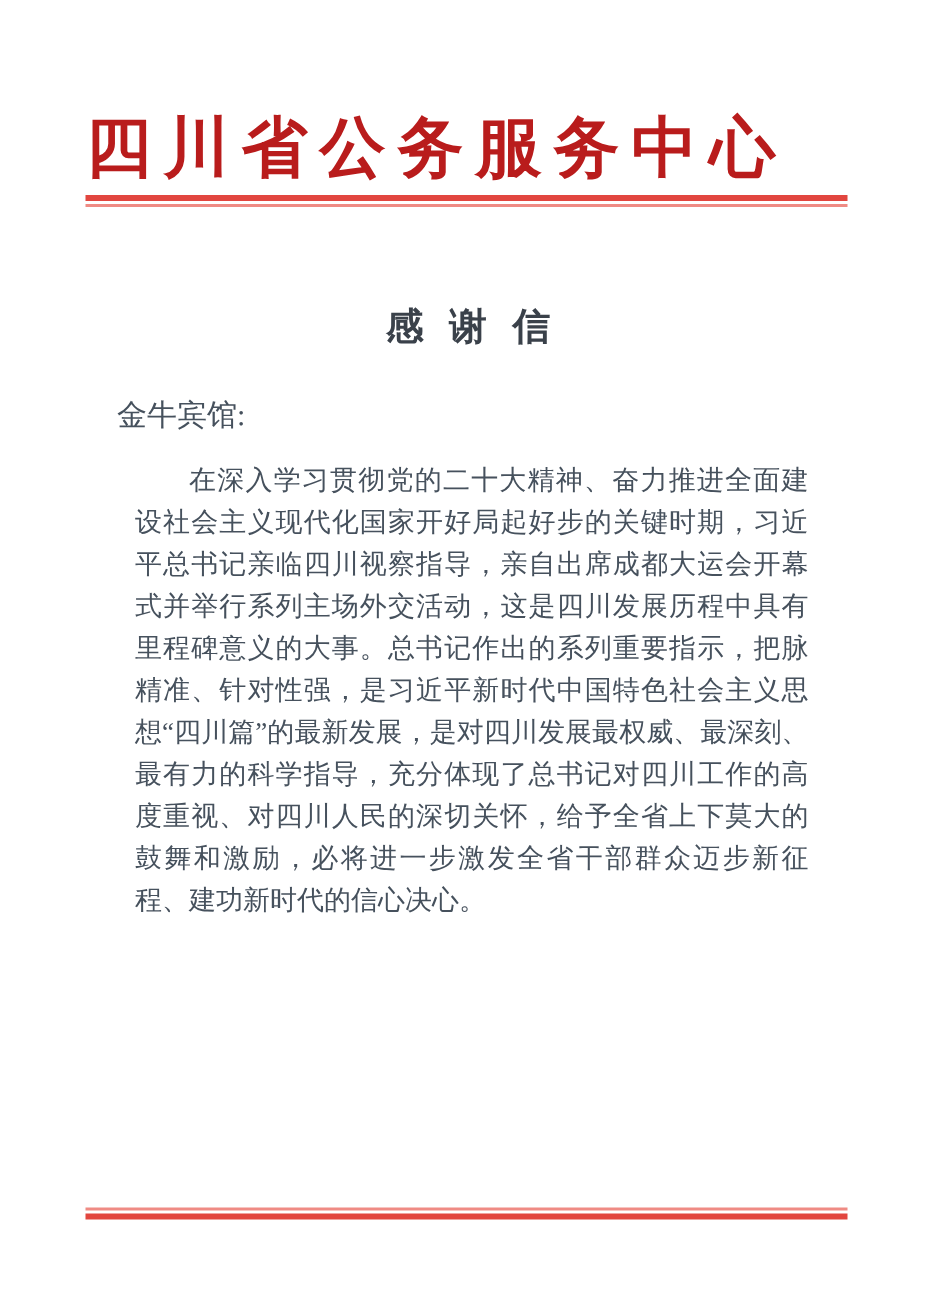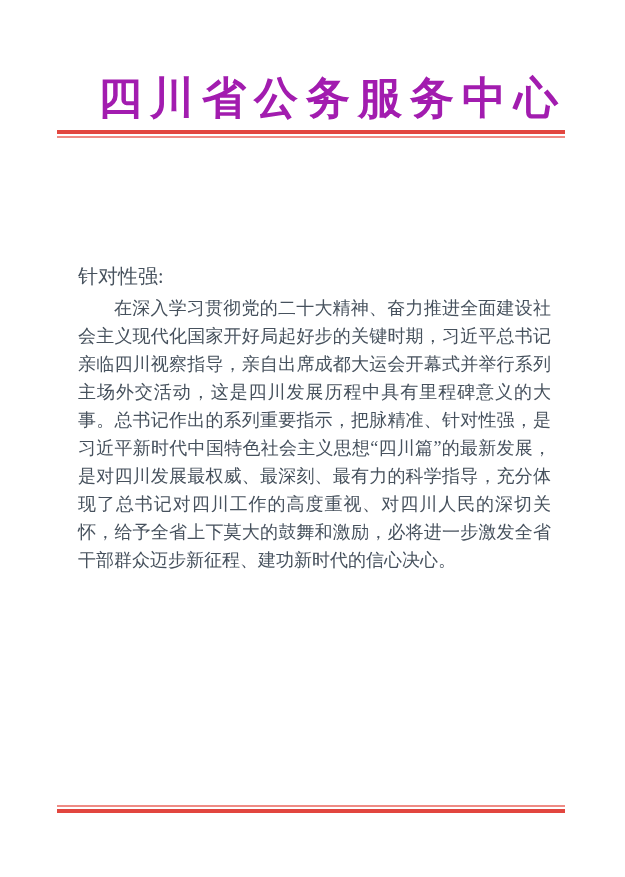--- a/index.html
+++ b/index.html
@@ -15,26 +15,26 @@
     overflow: hidden;
     font-family: "Liberation Serif", "DejaVu Serif", serif;
   }
 
   
   .letterhead {
     position: absolute;
     top: 74px;
     left: 57px;
     width: 509px;
-    text-align: right;
+    text-align: left;
     font-size: 44px;
     line-height: 1.15;
     font-weight: bold;
     letter-spacing: 8px;
-    color: #a21caf;
+    color: #b91c1c;
     white-space: nowrap;
   }
 
   
   .rule {
     position: absolute;
     left: 57px;
     width: 508px;
   }
   .rule .thick { height: 4px; background: #e2463f; }
@@ -72,40 +72,41 @@
     position: absolute;
     top: 294px;
     left: 78px;
     width: 473px;
     font-size: 18px;
     line-height: 28px;
     color: #46515d;
     text-align: justify;
   }
   .letter-body p {
-    margin: 0;
+    margin: 12px;
     padding: 0;
     text-indent: 2em;
   }
 </style>
 </head>
 <body>
 
 <div class="page">
 
   <div class="letterhead">四川省公务服务中心</div>
 
   <div class="rule rule-top">
     <div class="thick"></div>
     <div class="gap"></div>
     <div class="thin"></div>
   </div>
 
+  <div class="letter-title">感 谢 信</div>
 
-  <div class="salutation">针对性强:</div>
+  <div class="salutation">金牛宾馆:</div>
 
   <div class="letter-body">
     <p>在深入学习贯彻党的二十大精神、奋力推进全面建设社会主义现代化国家开好局起好步的关键时期，习近平总书记亲临四川视察指导，亲自出席成都大运会开幕式并举行系列主场外交活动，这是四川发展历程中具有里程碑意义的大事。总书记作出的系列重要指示，把脉精准、针对性强，是习近平新时代中国特色社会主义思想“四川篇”的最新发展，是对四川发展最权威、最深刻、最有力的科学指导，充分体现了总书记对四川工作的高度重视、对四川人民的深切关怀，给予全省上下莫大的鼓舞和激励，必将进一步激发全省干部群众迈步新征程、建功新时代的信心决心。</p>
   </div>
 
   <div class="rule rule-bottom">
     <div class="thin"></div>
     <div class="gap"></div>
     <div class="thick"></div>
   </div>

